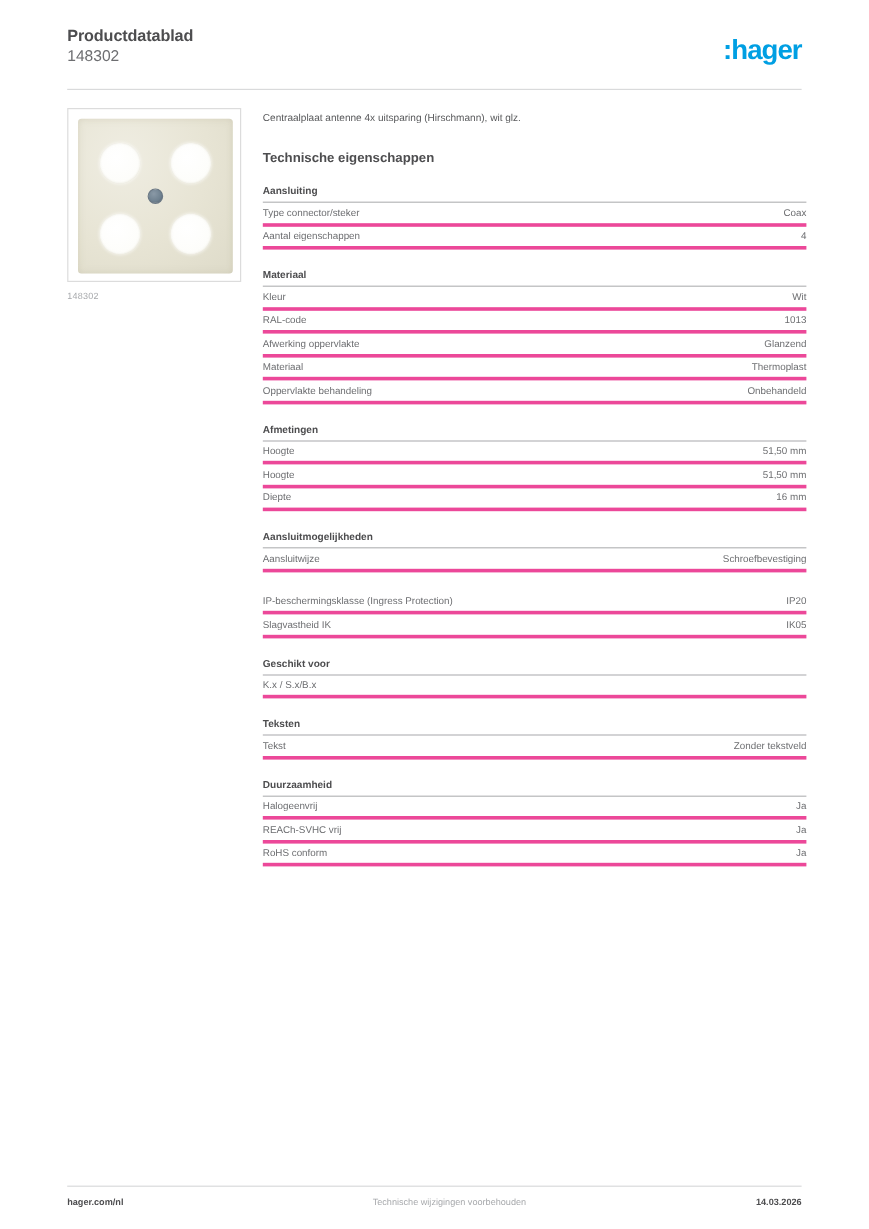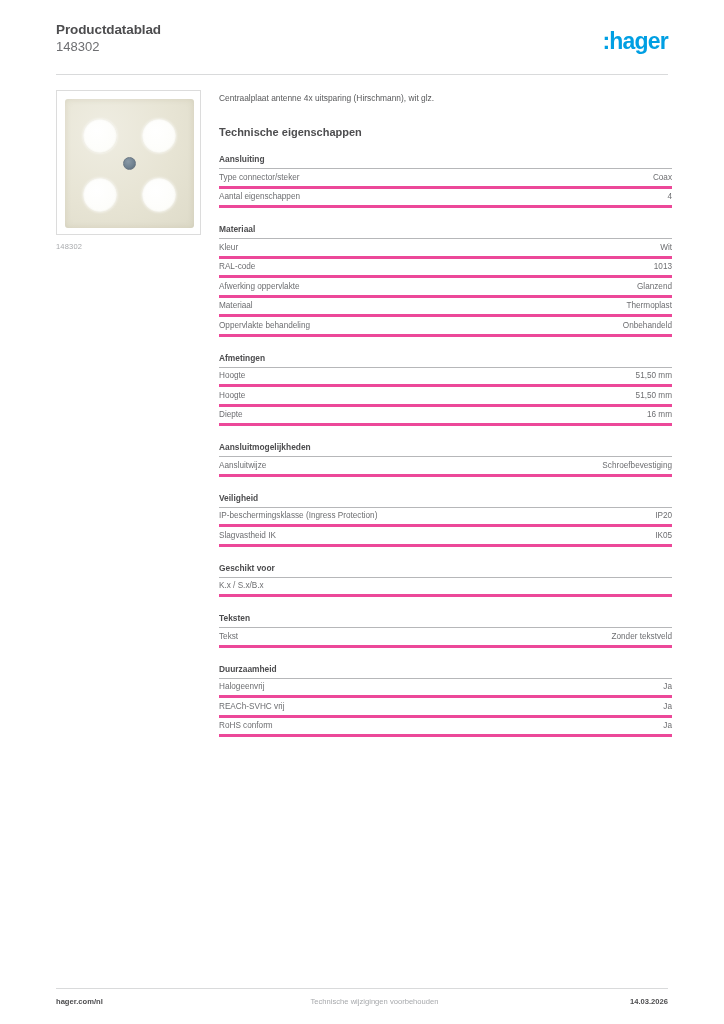--- a/index.html
+++ b/index.html
@@ -285,21 +285,20 @@
           </div>
         </div>
         <div class="section">
           <div class="section-title">Aansluitmogelijkheden</div>
           <div class="row">
             <span class="label">Aansluitwijze</span>
             <span class="value">Schroefbevestiging</span>
           </div>
         </div>
         <div class="section">
-          <div class="section-title">Veiligheid</div>
           <div class="row">
             <span class="label">IP-beschermingsklasse (Ingress Protection)</span>
             <span class="value">IP20</span>
           </div>
           <div class="row">
             <span class="label">Slagvastheid IK</span>
             <span class="value">IK05</span>
           </div>
         </div>
         <div class="section">

